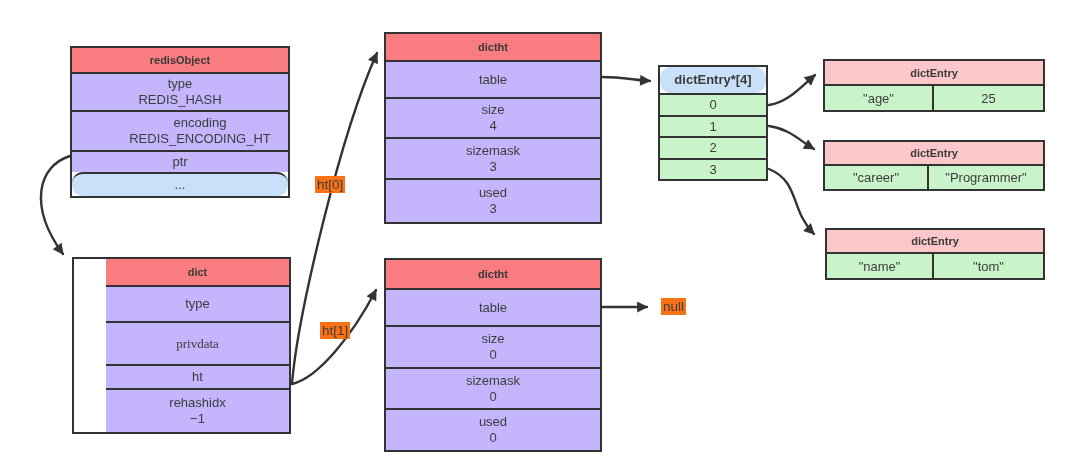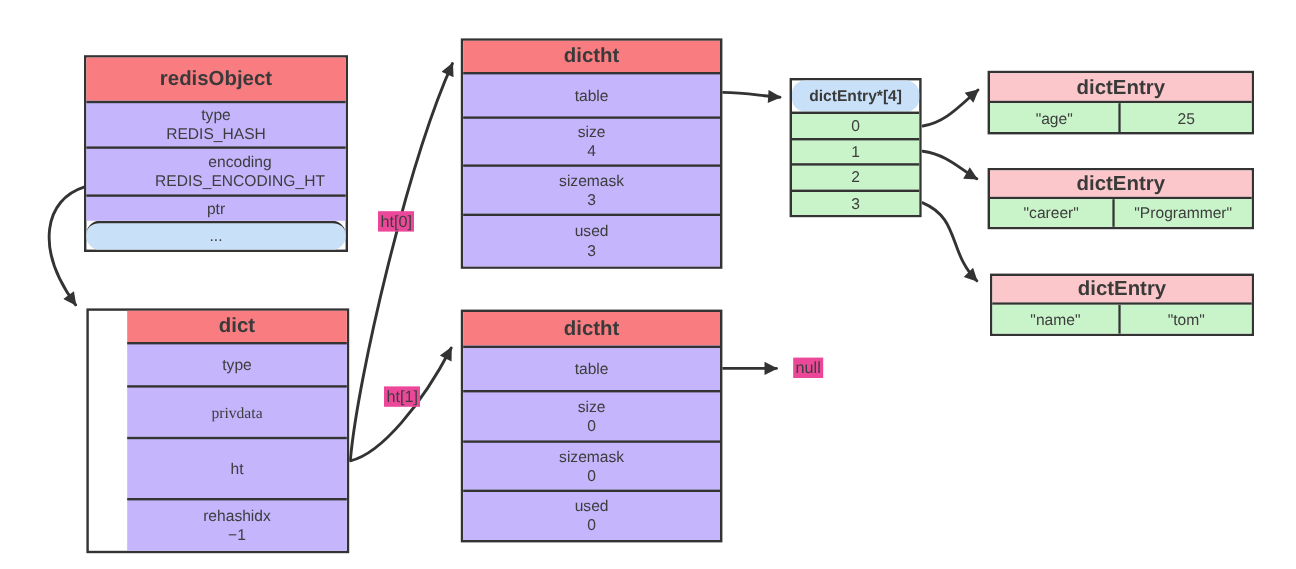--- a/index.html
+++ b/index.html
@@ -3,31 +3,31 @@
 <meta charset="utf-8">
 <style>
   html,body{margin:0;padding:0;background:#ffffff;}
   body{width:1080px;height:474px;font-family:"Liberation Sans",sans-serif;color:#3d3d3d;}
   .canvas{position:relative;width:1080px;height:474px;background:#ffffff;overflow:hidden;}
   .box{position:absolute;border:2px solid #333333;box-sizing:border-box;background:#ffffff;}
   .seg{display:flex;align-items:center;justify-content:center;text-align:center;
        white-space:pre-line;font-size:13px;line-height:16px;box-sizing:border-box;
        border-top:2px solid #333333;}
   .seg.first{border-top:none;}
-  .hdr{font-weight:bold;font-size:17px;color:#3a3a3a;}
+  .hdr{font-weight:bold;font-size:11px;color:#3a3a3a;}
   .red{background:#f97c80;}
   .tan{background:#c4b5fd;}
   .blue{background:#c9e1f8;border-radius:11px;}
   .green{background:#c9f4c9;}
   .pink{background:#fbc7ca;}
   .kv{display:flex;border-top:2px solid #333333;box-sizing:border-box;}
   .kv .cell{display:flex;align-items:center;justify-content:center;font-size:13px;
             box-sizing:border-box;height:100%;}
   .kv .cell.keycell{border-right:2px solid #333333;}
-  .lbl{position:absolute;background:#ec4899;font-size:13.5px;color:#3d3d3d;
+  .lbl{position:absolute;background:#f97316;font-size:13.5px;color:#3d3d3d;
        padding:0 2px;line-height:17px;}
   svg.arrows{position:absolute;left:0;top:0;width:1080px;height:474px;pointer-events:none;}
   svg.arrows path.link{fill:none;stroke:#333333;stroke-width:2.4;stroke-linecap:round;}
 </style>
 </head>
 <body>
 
 <div class="canvas">
 
   <svg class="arrows" viewBox="0 0 1080 474" xmlns="http://www.w3.org/2000/svg">
@@ -40,34 +40,34 @@
     <path class="link" d="M 292,383 C 298,315 340,135 377,53" marker-end="url(#ah)"></path>
     <path class="link" d="M 292,384 C 318,378 352,336 376,290" marker-end="url(#ah)"></path>
     <path class="link" d="M 602,77 C 622,77 634,80 650,81" marker-end="url(#ah)"></path>
     <path class="link" d="M 602,307 L 647,307" marker-end="url(#ah)"></path>
     <path class="link" d="M 769,105 C 788,102 800,88 815,75" marker-end="url(#ah)"></path>
     <path class="link" d="M 769,126 C 790,129 800,141 814,149" marker-end="url(#ah)"></path>
     <path class="link" d="M 769,169 C 800,182 790,210 814,234" marker-end="url(#ah)"></path>
   </svg>
 
   <div class="box" style="left:70px;top:46px;width:220px;">
-    <div class="seg first hdr red" style="height:36px;">redisObject</div>
+    <div class="seg first hdr red" style="height:24px;">redisObject</div>
     <div class="seg tan" style="height:38px;">type
 REDIS_HASH</div>
     <div class="seg tan" style="height:40px;padding-left:40px;">encoding
 REDIS_ENCODING_HT</div>
     <div class="seg tan" style="height:22px;">ptr</div>
     <div class="seg blue" style="height:24px;">...</div>
   </div>
 
   <div class="box" style="left:72px;top:257px;width:219px;padding-left:32px;">
     <div class="seg first hdr red" style="height:26px;">dict</div>
     <div class="seg tan" style="height:36px;">type</div>
     <div class="seg tan" style="height:43px;font-family:Liberation Serif, serif;">privdata</div>
-    <div class="seg tan" style="height:51px;text-align:right;">ht</div>
+    <div class="seg tan" style="height:24px;text-align:right;">ht</div>
     <div class="seg tan" style="height:44px;">rehashidx
 −1</div>
   </div>
 
   <div class="box" style="left:384px;top:32px;width:218px;">
     <div class="seg first hdr red" style="height:26px;">dictht</div>
     <div class="seg tan" style="height:37px;">table</div>
     <div class="seg tan" style="height:40px;">size
 4</div>
     <div class="seg tan" style="height:41px;">sizemask

